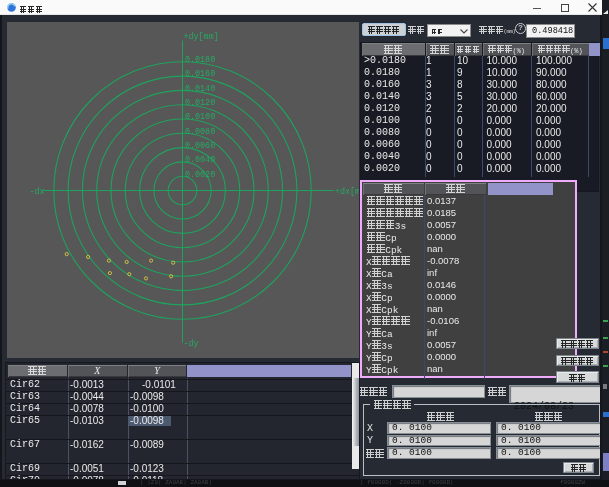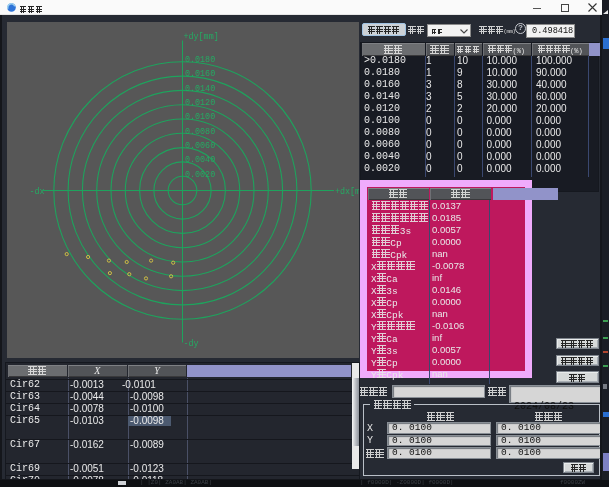--- a/index.html
+++ b/index.html
@@ -141,21 +141,21 @@
           <span class="sans" style="left:65px">1</span>
           <span class="sans" style="left:96px">9</span>
           <span class="sans" style="left:125.5px">10.000</span>
           <span class="sans" style="left:175px">90.000</span>
         </div>
         <div class="tr" style="top:37.1px">
           <span style="left:3px">0.0160</span>
           <span class="sans" style="left:65px">3</span>
           <span class="sans" style="left:96px">8</span>
           <span class="sans" style="left:125.5px">30.000</span>
-          <span class="sans" style="left:175px">40.000</span>
+          <span class="sans" style="left:175px">80.000</span>
         </div>
         <div class="tr" style="top:49.2px">
           <span style="left:3px">0.0140</span>
           <span class="sans" style="left:65px">3</span>
           <span class="sans" style="left:96px">5</span>
           <span class="sans" style="left:125.5px">30.000</span>
           <span class="sans" style="left:175px">60.000</span>
         </div>
         <div class="tr" style="top:61.3px">
           <span style="left:3px">0.0120</span>
@@ -194,21 +194,21 @@
         </div>
         <div class="tr" style="top:121.6px">
           <span style="left:3px">0.0020</span>
           <span class="sans" style="left:65px">0</span>
           <span class="sans" style="left:96px">0</span>
           <span class="sans" style="left:125.5px">0.000</span>
           <span class="sans" style="left:175px">0.000</span>
         </div>
   </div>
 
-  <div class="abs" style="left:360px;top:165px;width:172px;height:198px;background:#be185d;border:7px solid #f0abfc">
+  <div class="abs" style="left:360px;top:165px;width:217px;height:198px;background:#404040;border:2px solid #f0abfc">
     <div class="hdrcell" style="left:0.5px;top:0.5px;width:61px;height:12.5px;padding-top:1.5px"><b class="k w9"></b><b class="k w9"></b></div>
     <div class="hdrcell" style="left:63px;top:0.5px;width:61px;height:12.5px;padding-top:1.5px"><b class="k w9"></b><b class="k w9"></b></div>
     <div class="lav" style="left:125.5px;top:0.5px;width:65.5px;height:12.5px"></div>
     <div class="vline" style="left:62.4px;top:13px;height:184px"></div>
     <div class="vline" style="left:121.5px;top:13px;height:184px"></div>
     <div class="sr" style="top:13.5px">
           <span class="sl"><b class="k w9"></b><b class="k w9"></b><b class="k w9"></b><b class="k w9"></b><b class="k w9"></b><b class="k w9"></b></span>
           <span class="sv">0.0137</span>
         </div>
         <div class="sr" style="top:25.5px">
@@ -278,21 +278,21 @@
     <div class="hdrcell" style="left:62px;top:1.5px;width:58.5px;height:12.8px;padding-top:1.5px;font-family:'Liberation Serif',serif;font-style:italic;font-size:10px">X</div>
     <div class="hdrcell" style="left:122px;top:1.5px;width:58px;height:12.8px;padding-top:1.5px;font-family:'Liberation Serif',serif;font-style:italic;font-size:10px">Y</div>
     <div class="lav" style="left:181px;top:1.5px;width:164px;height:12.8px"></div>
     <div class="vline" style="left:61.5px;top:15px;height:103px;background:#4a5066"></div>
     <div class="vline" style="left:121.5px;top:15px;height:103px;background:#4a5066"></div>
     <div class="vline" style="left:180.5px;top:15px;height:103px;background:#4a5066"></div>
     <div class="abs" style="left:121.5px;top:51.5px;width:43.5px;height:11px;background:#4c5a70"></div>
     <div class="br" style="top:15.5px">
           <span style="left:4px">Cir62</span>
           <span class="sans" style="left:64px">-0.0013</span>
-          <span class="sans" style="left:116px">-0.0101</span>
+          <span class="sans" style="left:136px">-0.0101</span>
         </div>
         <div class="br" style="top:27.6px">
           <span style="left:4px">Cir63</span>
           <span class="sans" style="left:64px">-0.0044</span>
           <span class="sans" style="left:124px">-0.0098</span>
         </div>
         <div class="br" style="top:39.6px">
           <span style="left:4px">Cir64</span>
           <span class="sans" style="left:64px">-0.0078</span>
           <span class="sans" style="left:124px">-0.0100</span>

